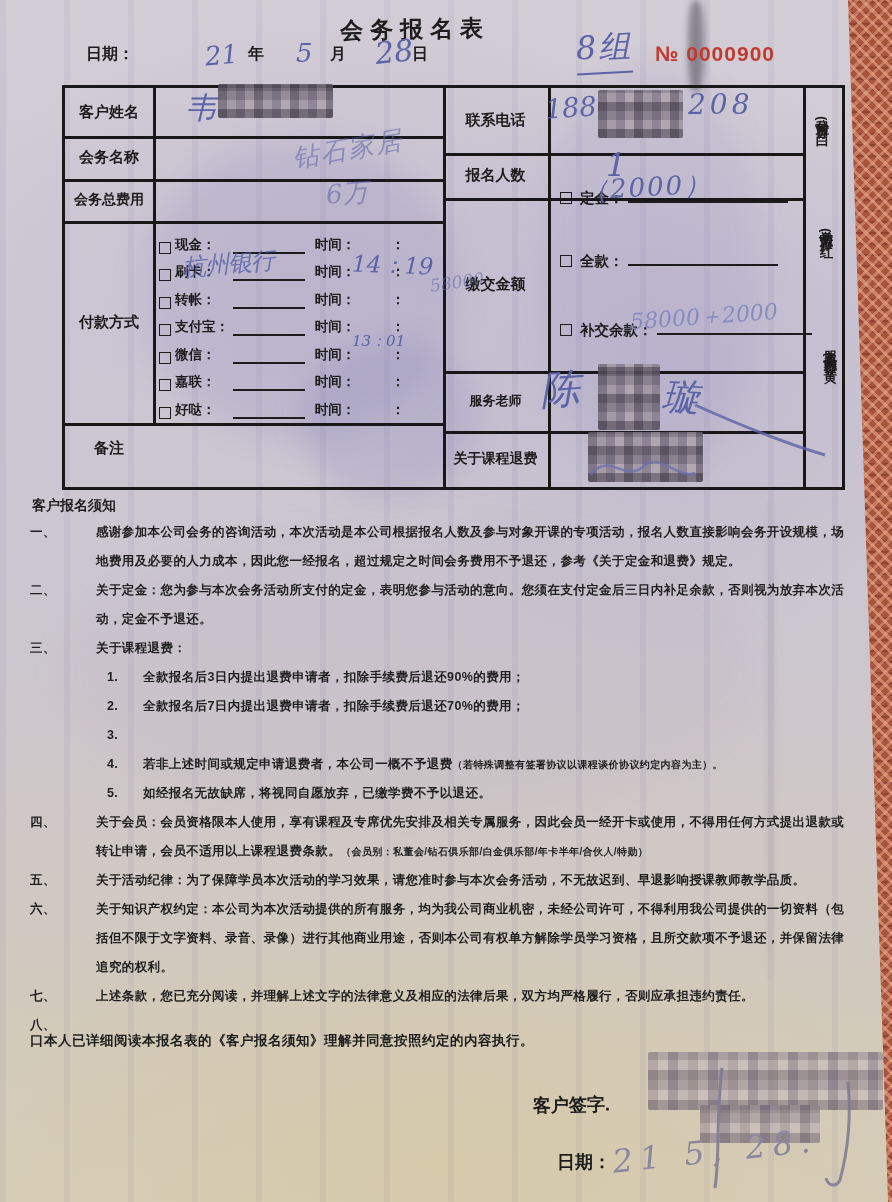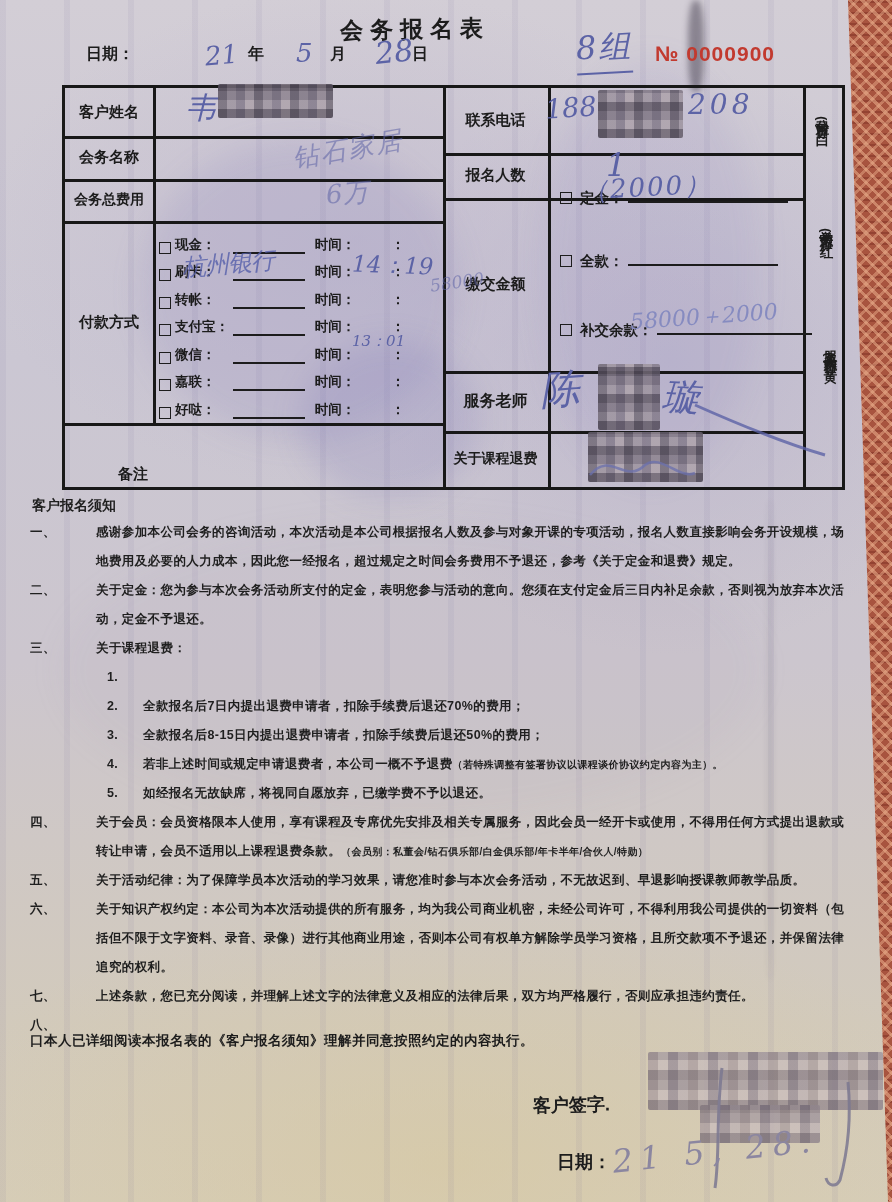--- a/index.html
+++ b/index.html
@@ -95,26 +95,26 @@
       <div class="hline" style="left:0;top:335px;width:378px;height:2.5px;"></div>
       <div class="hline" style="left:378px;top:65px;width:360px;height:2.5px;"></div>
       <div class="hline" style="left:378px;top:110px;width:360px;height:2.5px;"></div>
       <div class="hline" style="left:378px;top:283px;width:360px;height:2.5px;"></div>
       <div class="hline" style="left:378px;top:343px;width:360px;height:2.5px;"></div>
 
       <div class="cell lbl" style="left:0;top:0;width:88px;height:48px;font-size:15px;">客户姓名</div>
       <div class="cell lbl" style="left:0;top:48px;width:88px;height:43px;font-size:15px;">会务名称</div>
       <div class="cell lbl" style="left:-4px;top:91px;width:96px;height:42px;font-size:14px;">会务总费用</div>
       <div class="cell lbl" style="left:0;top:133px;width:88px;height:202px;font-size:15px;">付款方式</div>
-      <div class="cell lbl" style="left:0;top:354px;width:88px;height:64px;font-size:15px;padding-left:24px;">备注</div>
+      <div class="cell lbl" style="left:0;top:328px;width:88px;height:64px;font-size:15px;">备注</div>
 
       <div class="cell lbl" style="left:378px;top:0;width:105px;height:65px;font-size:15px;">联系电话</div>
       <div class="cell lbl" style="left:378px;top:65px;width:105px;height:45px;font-size:15px;">报名人数</div>
       <div class="cell lbl" style="left:378px;top:110px;width:105px;height:173px;font-size:15px;">缴交金额</div>
-      <div class="cell lbl" style="left:378px;top:283px;width:105px;height:60px;font-size:16px;border-radius:29px;">服务老师</div>
+      <div class="cell lbl" style="left:378px;top:283px;width:105px;height:60px;font-size:13px;border-radius:29px;">服务老师</div>
       <div class="cell lbl" style="left:375px;top:343px;width:111px;height:56px;font-size:14px;">关于课程退费</div>
 
       <div style="position:absolute;left:94px;top:138px;width:280px;">
         <div class="pay-row">
           <span class="cb"></span>
           <span class="pay-name"><span>现金</span><span>：</span></span>
           <span class="pay-uline"></span>
           <span class="pay-time">时间：</span>
           <span class="pay-slot">：</span>
         </div>
@@ -221,28 +221,28 @@
       <div class="n-item">
         <span class="n-num">二、</span>
         <div class="n-text"><span>关于定金：您为参与本次会务活动所支付的定金，表明您参与活动的意向。您须在支付定金后三日内补足余款，否则视为放弃本次活动，定金不予退还。</span></div>
       </div>
       <div class="n-item">
         <span class="n-num">三、</span>
         <div class="n-text"><span>关于课程退费：</span></div>
       </div>
       <div class="n-sub">
         <span class="n-sub-num">1.</span>
+        <div class="n-text"><span>全款报名后3日内提出退费申请者，扣除手续费后退还90%的费用；</span></div>
       </div>
       <div class="n-sub">
         <span class="n-sub-num">2.</span>
         <div class="n-text"><span>全款报名后7日内提出退费申请者，扣除手续费后退还70%的费用；</span></div>
       </div>
       <div class="n-sub">
         <span class="n-sub-num">3.</span>
-        <div class="n-text"><span>全款报名后8-15日内提出退费申请者，扣除手续费后退还50%的费用；</span></div>
       </div>
       <div class="n-sub">
         <span class="n-sub-num">4.</span>
         <div class="n-text"><span>若非上述时间或规定申请退费者，本公司一概不予退费</span><span class="n-small">（若特殊调整有签署协议以课程谈价协议约定内容为主）。</span></div>
       </div>
       <div class="n-sub">
         <span class="n-sub-num">5.</span>
         <div class="n-text"><span>如经报名无故缺席，将视同自愿放弃，已缴学费不予以退还。</span></div>
       </div>
       <div class="n-item">

